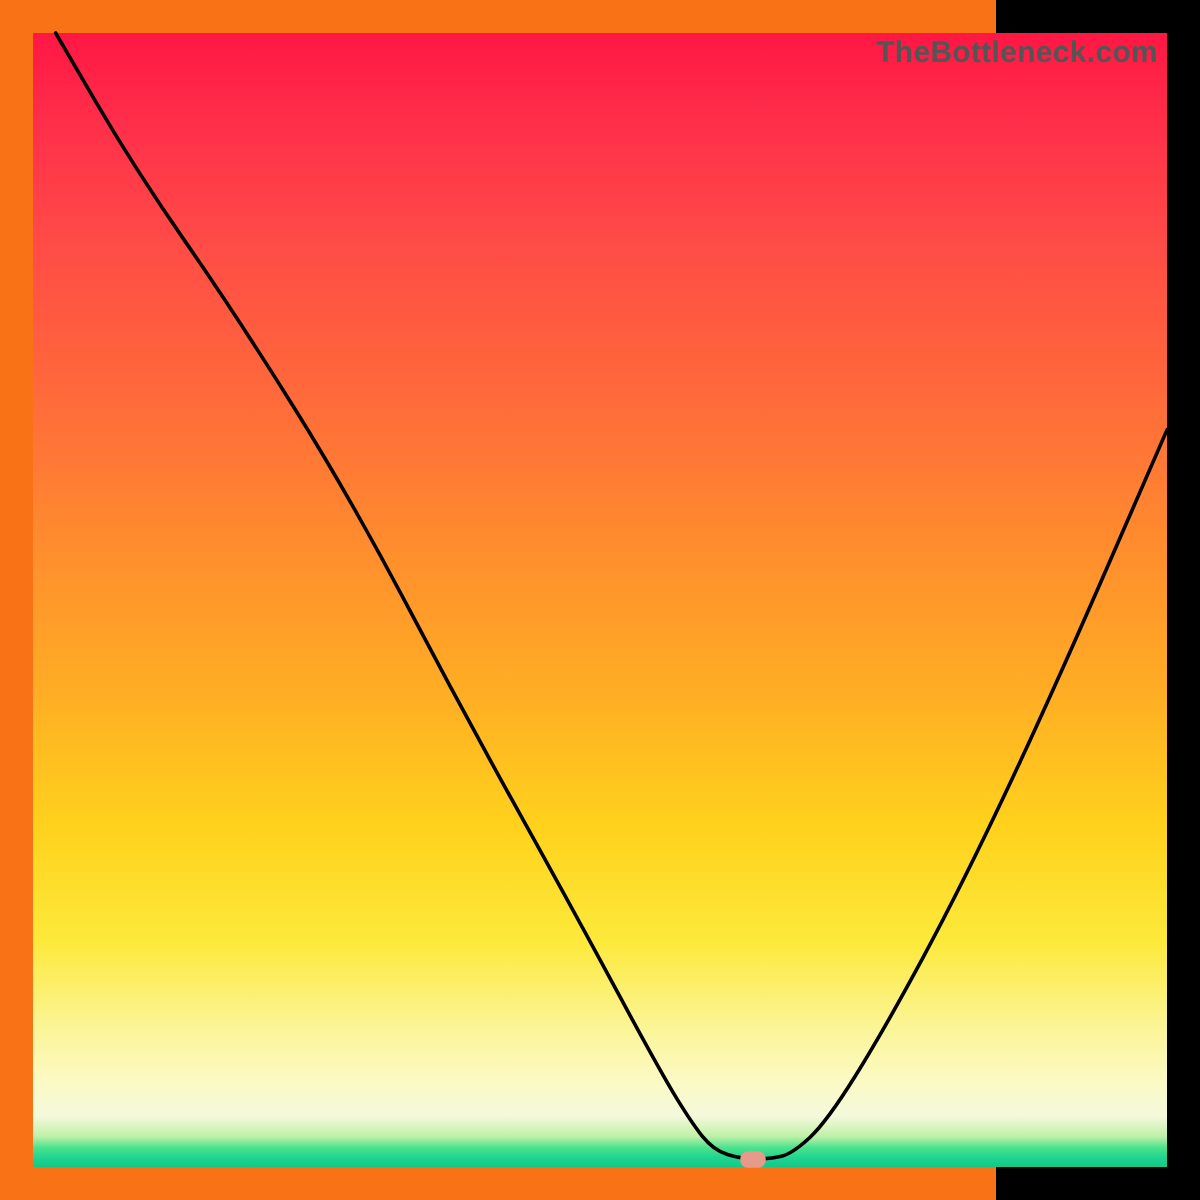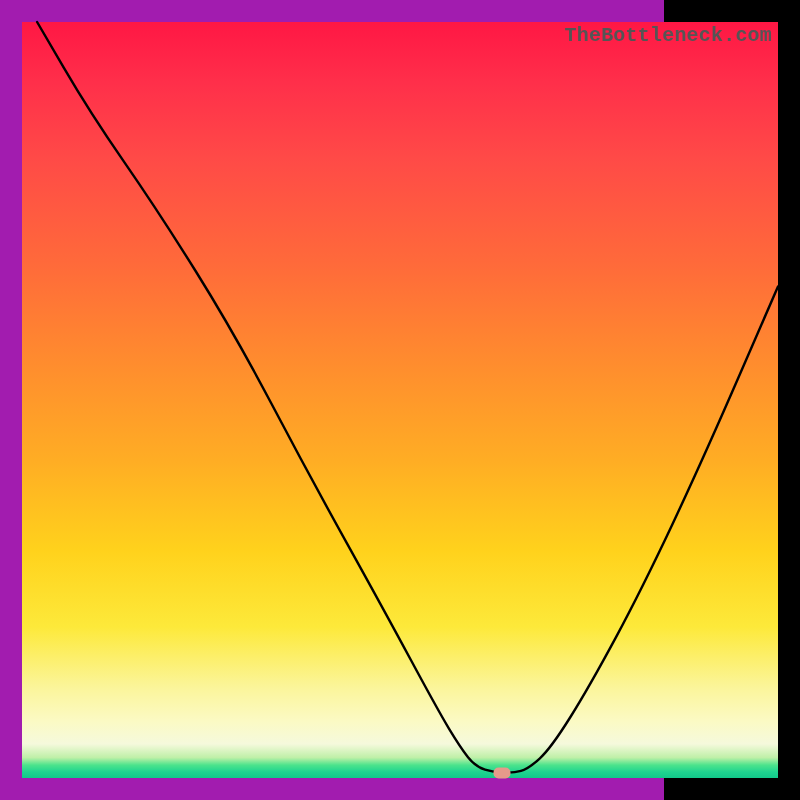--- a/index.html
+++ b/index.html
@@ -8,22 +8,21 @@
     width: 800px;
     height: 800px;
     overflow: hidden;
     background: #000;
     font-family: Arial, Helvetica, sans-serif;
   }
   .frame {
     position: relative;
     width: 664px;
     height: 800px;
-    background: #a21caf;
-    font-family: Liberation Mono, monospace;
+    background: #f97316;
   }
   .plot {
     position: absolute;
     left: 22px;
     top: 22px;
     width: 756px;
     height: 756px;
     
     background: linear-gradient(
       to bottom,

